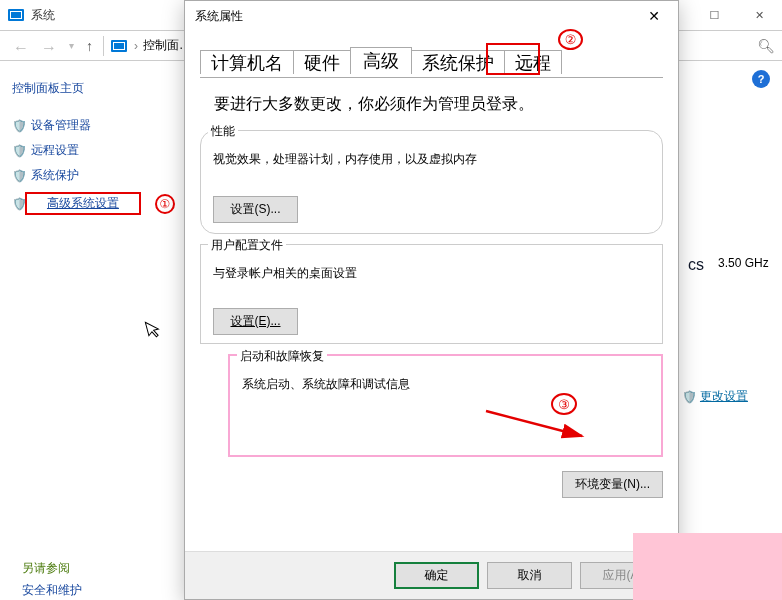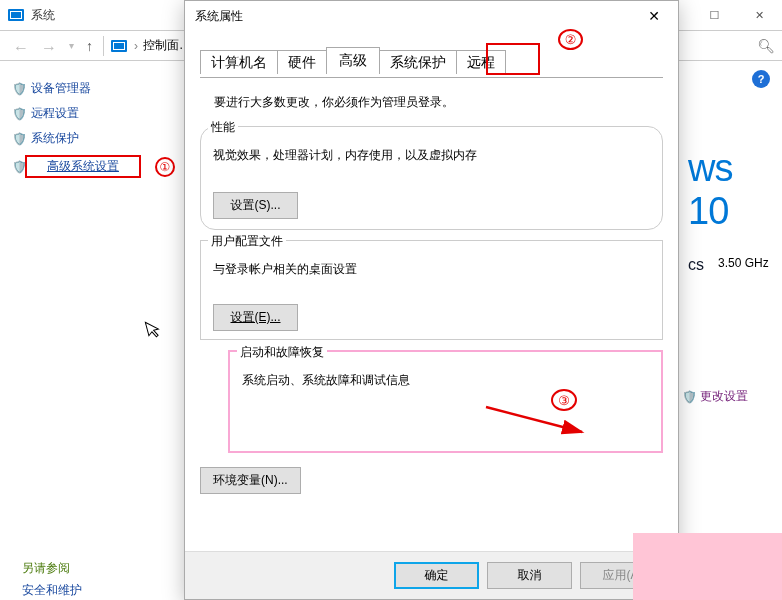--- a/index.html
+++ b/index.html
@@ -29,56 +29,56 @@
   .lp-link { color: #16469d; font-size: 12px; }
   .red-box-1 { border: 2px solid #e40000; padding: 1px 20px; margin-left: -6px; text-decoration: underline; }
   .red-circle { width: 20px; height: 20px; border: 2px solid #e40000; border-radius: 50%; display: inline-flex; align-items: center; justify-content: center; color: #e40000; font-size: 12px; margin-left: 14px; }
 
   .dialog { position: absolute; left: 184px; top: 0; width: 495px; height: 600px; border: 1px solid #aaa; background: #fff; box-shadow: 0 4px 20px rgba(0,0,0,0.25); }
   .dlg-titlebar { height: 30px; display: flex; align-items: center; padding: 0 3px 0 10px; }
   .dlg-title { font-size: 12px; color: #000; }
   .dlg-close { margin-left: auto; width: 42px; height: 26px; display: flex; align-items: center; justify-content: center; font-size: 14px; color: #000; }
 
   .tab-strip { display: flex; margin: 19px 0 0 15px; position: relative; align-items: flex-end; }
-  .tab { border: 1px solid #aaa; border-bottom: none; padding: 4px 10px; font-size: 14px; background: #fff; margin-right: -1px; cursor: pointer; position: relative; height: 24px; display: flex; align-items: center; }
+  .tab { border: 1px solid #aaa; border-bottom: none; padding: 4px 10px; font-size: 18px; background: #fff; margin-right: -1px; cursor: pointer; position: relative; height: 24px; display: flex; align-items: center; }
   .tab.active { padding: 6px 12px; z-index: 2; height: 27px; margin-top: -3px; }
   .tab-underline { position: absolute; left: 15px; right: 15px; top: 76px; height: 1px; background: #aaa; z-index: 0; }
   .tab.active::after { content: ""; position: absolute; left: 0; right: 0; bottom: -1px; height: 2px; background: #fff; }
 
   .tab2-box { position: absolute; left: 301px; top: 42px; width: 54px; height: 32px; border: 2px solid #e40000; z-index: 5; }
   .circle2 { position: absolute; left: 373px; top: 28px; width: 25px; height: 21px; border: 2px solid #e40000; border-radius: 50%; display: flex; align-items: center; justify-content: center; color: #e40000; font-size: 13px; z-index: 5; }
 
   .dlg-body { position: absolute; top: 78px; left: 15px; right: 15px; bottom: 48px; }
-  .info-text { font-size: 12px; margin: 15px 0 15px 14px; }
+  .info-text { font-size: 16px; margin: 15px 0 15px 14px; }
 
   .group { border: 1px solid #ccc; margin-bottom: 10px; position: relative; padding: 20px 12px 12px 12px; }
   .group-title { position: absolute; top: -8px; left: 7px; background: #fff; padding: 0 3px; font-size: 12px; }
   .group-desc { font-size: 12px; margin-bottom: 10px; }
   .group-btn-row { display: flex; justify-content: flex-start; }
   .win-btn { min-width: 85px; height: 27px; border: 1px solid #adadad; background: #e1e1e1; font-size: 12px; padding: 0 12px; cursor: pointer; display: inline-flex; align-items: center; justify-content: center; }
 
   .group.g1 { height: 104px; border-radius: 15px; }
   .group.g2 { height: 100px; }
   .group.g3 { height: 103px; }
   .group.g3-outline { border: 2px solid #f9a8d4; margin-left: 28px; }
   .circle3 { position: absolute; left: 321px; top: 37px; width: 26px; height: 22px; border: 2px solid #e40000; border-radius: 50%; display: flex; align-items: center; justify-content: center; color: #e40000; font-size: 13px; }
   .arrow3 { position: absolute; left: 254px; top: 53px; }
 
-  .envbtn-row { display: flex; margin-top: 14px; }
+  .envbtn-row { display: flex; justify-content: flex-end; margin-top: 14px; }
 
   .dlg-footer { position: absolute; left: 0; right: 0; bottom: 0; height: 48px; background: #f0f0f0; border-top: 1px solid #ddd; display: flex; align-items: center; justify-content: flex-end; padding-right: 13px; gap: 8px; }
-  .win-btn.primary { border: 2px solid #0ea5e9; background: #e1e1e1; }
+  .win-btn.primary { border: 2px solid #15803d; background: #e1e1e1; }
   .win-btn.disabled { color: #888; }
 
   .right-info { position: absolute; left: 688px; top: 147px; color: #0078d7; font-size: 38px; font-weight: 300; letter-spacing: -1px; }
   .right-cs { position: absolute; left: 688px; top: 256px; font-size: 16px; color: #0f172a; }
   .right-ghz { position: absolute; left: 718px; top: 256px; font-size: 12px; color: #000; }
   .right-change { position: absolute; left: 682px; top: 388px; display: flex; align-items: center; font-size: 12px; }
   .right-change .shield-icon { margin-right: 3px; }
-  .right-change-link { color: #701a75; cursor: pointer; }
+  .right-change-link { color: #0369a1; cursor: pointer; text-decoration: underline; }
 
   .pink-box { position: absolute; left: 633px; top: 533px; width: 149px; height: 67px; background: #ffc5d6; }
 
   .cursor { position: absolute; left: 147px; top: 319px; font-size: 18px; color: #000; transform: rotate(-15deg); }
 
   .see-also { position: absolute; left: 22px; top: 560px; font-size: 12px; color: #4d7c0f; }
   .sec-maint { position: absolute; left: 22px; top: 582px; font-size: 12px; color: #16469d; cursor: pointer; }
 </style>
 </head>
 <body>
@@ -100,40 +100,40 @@
     <span class="up-arrow">↑</span>
     <div class="addr-sep"></div>
     <div class="addr-icon"></div>
     <span style="color:#888;margin-right:5px;">›</span>
     <span class="addr-text">控制面…</span>
     <span class="search-icon">🔍︎</span>
   </div>
   <div class="help-icon">?</div>
 
   <div class="left-panel">
+    <div class="lp-header">控制面板主页</div>
     <div class="lp-item">
       <span class="shield-icon">🛡️</span>
       <span class="lp-link">设备管理器</span>
     </div>
     <div class="lp-item">
       <span class="shield-icon">🛡️</span>
       <span class="lp-link">远程设置</span>
     </div>
     <div class="lp-item">
       <span class="shield-icon">🛡️</span>
       <span class="lp-link">系统保护</span>
     </div>
     <div class="lp-item">
       <span class="shield-icon">🛡️</span>
       <span class="lp-link red-box-1">高级系统设置</span>
       <span class="red-circle">①</span>
     </div>
   </div>
 
-  <div class="right-info">ws 10</div>
   <div class="right-cs">cs</div>
   <div class="right-ghz">3.50 GHz</div>
   <div class="right-change">
     <span class="shield-icon">🛡️</span>
     <span class="right-change-link">更改设置</span>
   </div>
 
   <div class="see-also">另请参阅</div>
   <div class="sec-maint">安全和维护</div>
 </div>

